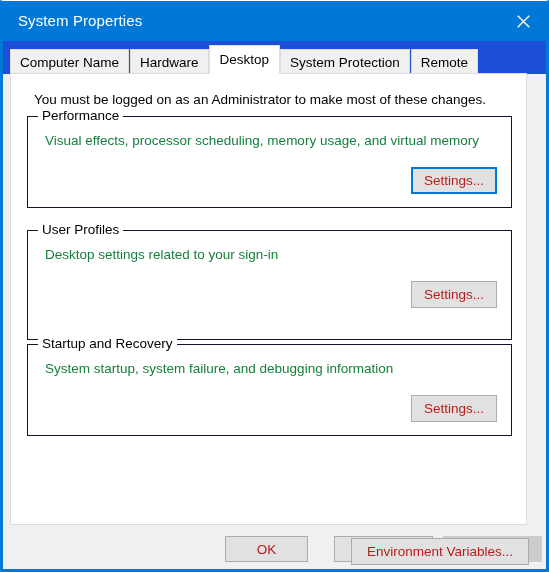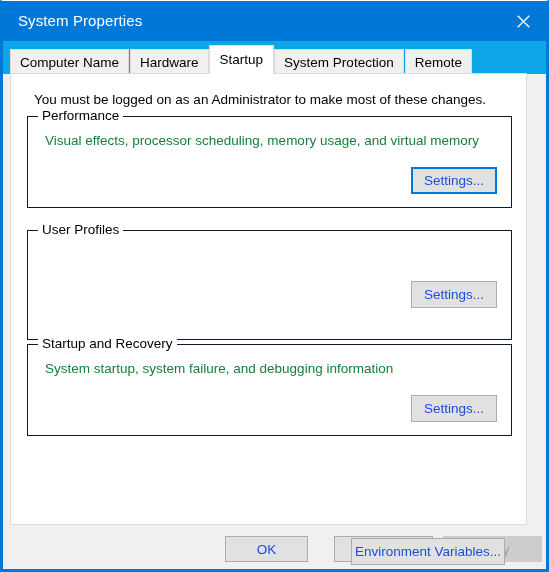--- a/index.html
+++ b/index.html
@@ -31,21 +31,21 @@
   }
   .close-btn{
     position:absolute;right:0;top:0;width:46px;height:40px;
     display:flex;align-items:center;justify-content:center;
     cursor:default;
   }
   .close-btn svg{display:block;}
   
   .tabstrip{
     position:absolute;left:0;top:40px;right:0;height:33px;
-    background:#0ea5e9;
+    background:#1d4ed8;
     text-align:right;
   }
   .tabs{
     position:absolute;left:7px;bottom:0;height:26px;
     display:flex;align-items:flex-end;
   }
   .tab{
     box-sizing:border-box;
     height:25px;
     padding:0 9px;
@@ -96,38 +96,38 @@
   .group-desc{
     position:absolute;left:17px;top:16px;
     font-size:13.5px;color:#15803d;white-space:nowrap;
   }
   
   .btn{
     box-sizing:border-box;
     background:#e1e1e1;
     border:1px solid #adadad;
     font-family:"Liberation Sans","DejaVu Sans",sans-serif;
-    font-size:13.5px;color:#1d4ed8;
+    font-size:13.5px;color:#b91c1c;
     display:flex;align-items:center;justify-content:center;
     cursor:default;white-space:nowrap;
     padding:0;
   }
   .btn.focus{
     border:2px solid #0078d7;
   }
   .btn.disabled{
     background:#cccccc;
     border:1px solid #cccccc;
     color:#a0a0a0;
   }
   .btn-settings{
     position:absolute;width:86px;height:27px;right:14px;
   }
   .btn-envvars{
-    position:absolute;width:154px;height:27px;
+    position:absolute;width:178px;height:27px;
     left:340px;top:464px;
   }
   
   .footer{
     position:absolute;left:0;right:0;bottom:0;height:45px;
     background:#f0f0f0;
   }
   .btn-ok{position:absolute;left:222px;top:12px;width:83px;height:26px;}
   .btn-cancel{position:absolute;left:331px;top:12px;width:99px;height:26px;}
   .btn-apply{position:absolute;left:440px;top:12px;width:99px;height:26px;}
@@ -144,38 +144,39 @@
         <line x1="0.7" y1="0.7" x2="12.3" y2="12.3" stroke="#ffffff" stroke-width="1.3"></line>
         <line x1="12.3" y1="0.7" x2="0.7" y2="12.3" stroke="#ffffff" stroke-width="1.3"></line>
       </svg>
     </div>
   </div>
 
   <div class="tabstrip">
     <div class="tabs">
       <div class="tab">Computer Name</div>
       <div class="tab">Hardware</div>
-      <div class="tab selected">Startup</div>
+      <div class="tab selected">Desktop</div>
       <div class="tab">System Protection</div>
       <div class="tab">Remote</div>
     </div>
   </div>
 
   <div class="panel">
 
     <div class="admin-note">You must be logged on as an Administrator to make most of these changes.</div>
 
     <div class="group" style="top:42px;height:92px;">
       <span class="group-label">Performance</span>
       <span class="group-desc">Visual effects, processor scheduling, memory usage, and virtual memory</span>
       <div class="btn btn-settings focus" style="top:50px;">Settings...</div>
     </div>
 
     <div class="group" style="top:156px;height:110px;">
       <span class="group-label">User Profiles</span>
+      <span class="group-desc">Desktop settings related to your sign-in</span>
       <div class="btn btn-settings" style="top:50px;">Settings...</div>
     </div>
 
     <div class="group" style="top:270px;height:92px;">
       <span class="group-label">Startup and Recovery</span>
       <span class="group-desc">System startup, system failure, and debugging information</span>
       <div class="btn btn-settings" style="top:50px;">Settings...</div>
     </div>
 
     <div class="btn btn-envvars">Environment Variables...</div>

